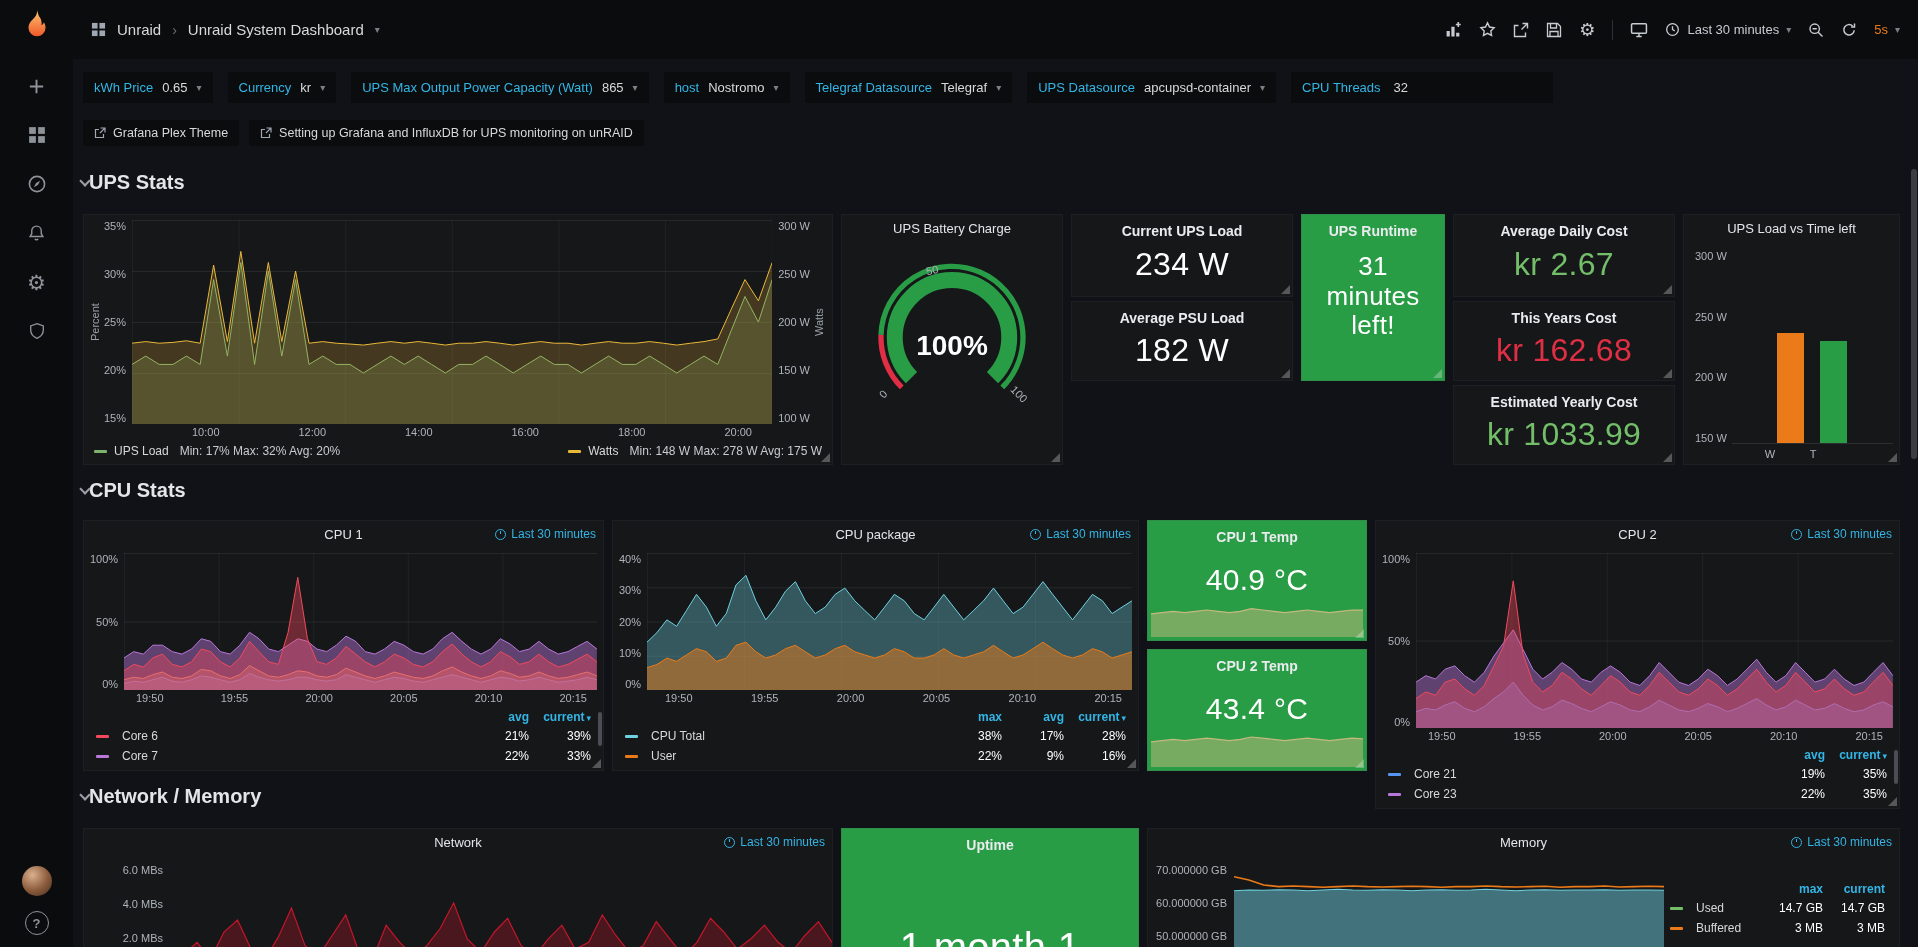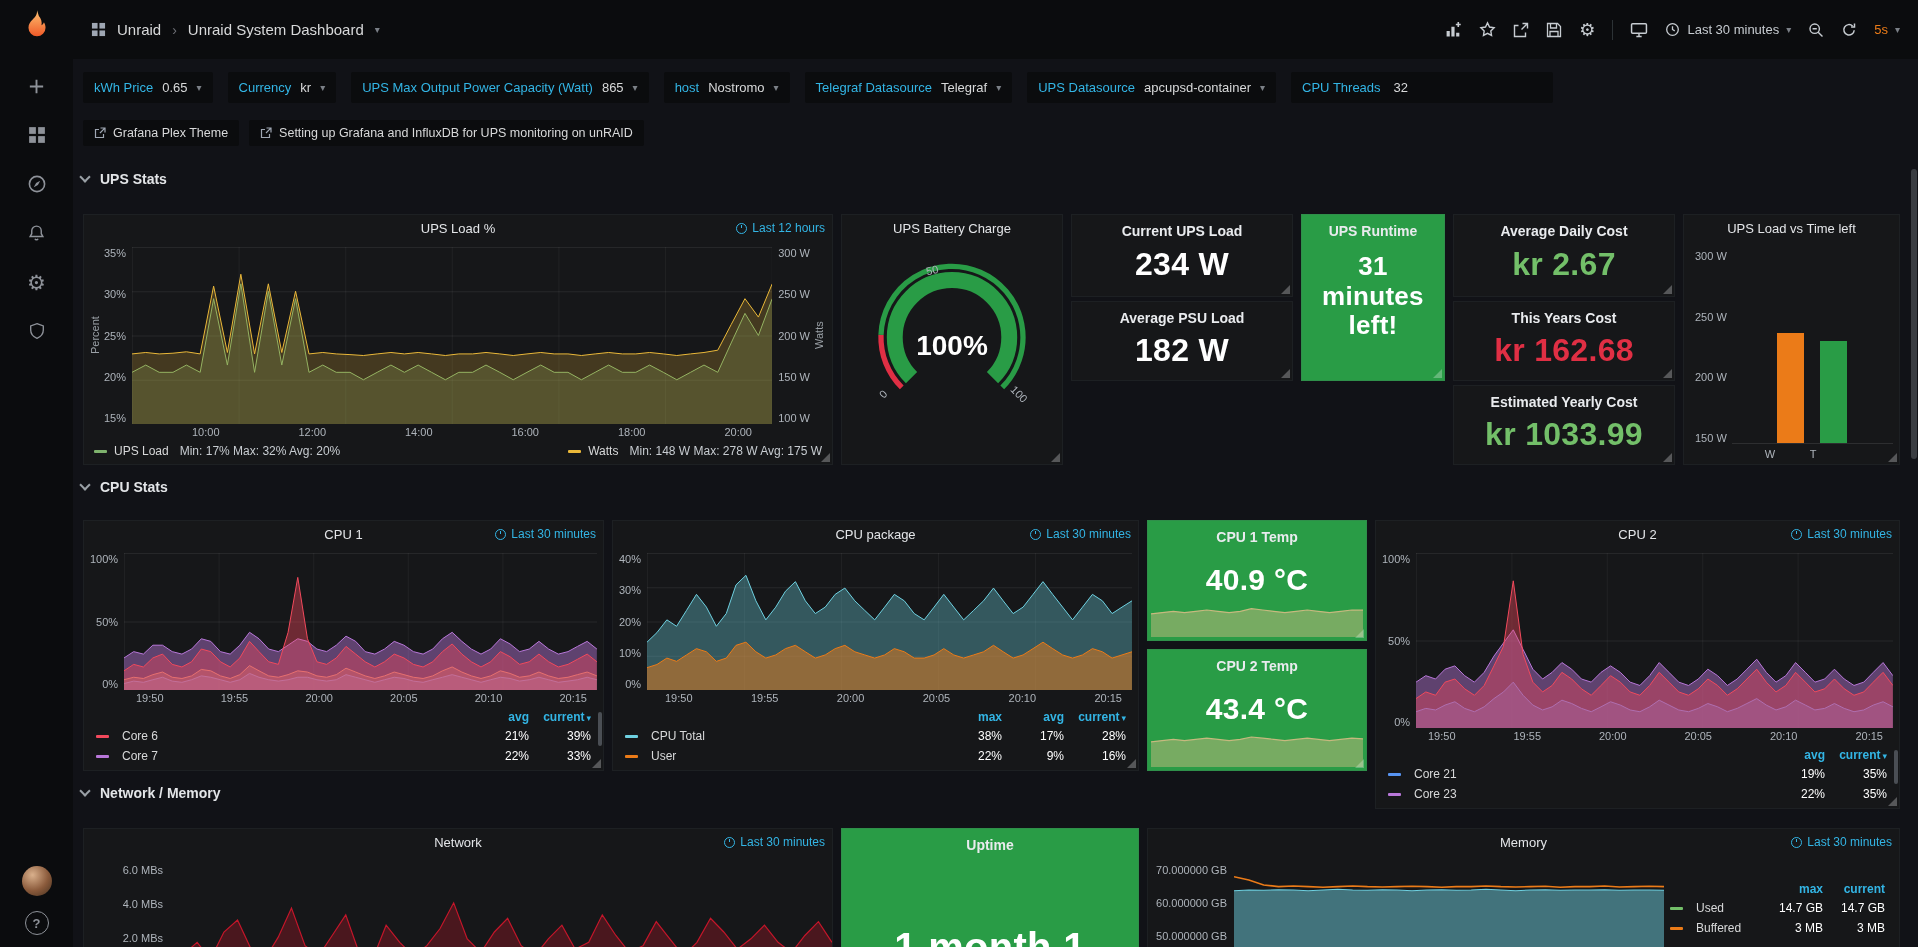--- a/index.html
+++ b/index.html
@@ -24,21 +24,21 @@
 .divider{width:1px;height:20px;background:#2c3235}
 
 .dash{position:absolute;left:73px;top:59px;right:0;bottom:0;background:#111217;overflow:hidden}
 .submenu{position:absolute;left:10px;top:13px;display:flex;gap:15px;align-items:center}
 .vpill{display:flex;align-items:center;background:#0b0c0e;border-radius:2px;height:31px;padding:0 11px;gap:9px;font-size:13px;cursor:pointer}
 .vlabel{color:#33b5e5;font-weight:500;white-space:nowrap}
 .vvalue{color:#d8d9da;white-space:nowrap}
 .vinput{background:#0b0c0e;border:0;color:#d8d9da;font-size:13px;width:152px;height:29px;padding:0 4px;outline:none}
 .links-row{position:absolute;left:10px;top:61px;display:flex;gap:10px}
 .dlink{display:flex;align-items:center;gap:7px;background:#0b0c0e;border-radius:2px;padding:6px 11px;font-size:12.5px;color:#d8d9da;cursor:pointer;border:0}
-.sech{position: absolute;display:flex;align-items:center;gap:11px;font-size:14px;font-weight:700;color:#e3e5e8;cursor:pointer;background:none;border:0}
+.sech{position: absolute;display:flex;align-items:center;font-size:20px;font-weight:700;color:#e3e5e8;cursor:pointer;background:none;border:0}
 .chev{width:8px;height:8px;border-right:2px solid #9aa0a6;border-bottom:2px solid #9aa0a6;transform:rotate(45deg);margin-top:-4px}
 
 .panel{position:absolute;background:#161719;border:1px solid #1d2023;display:flex;flex-direction:column}
 .greenp{border-color:#2f8f4a}
 .ph{height:27px;display:flex;align-items:center;justify-content:center;position:relative;flex:none}
 .ph-title{font-size:13px;font-weight:500;color:#e3e5e8;cursor:pointer}
 .tbadge{position:absolute;right:7px;top:6px;display:flex;align-items:center;gap:5px;color:#33b5e5;font-size:12px;cursor:pointer}
 .clk{width:11px;height:11px;border:1.4px solid currentColor;border-radius:50%;position:relative;display:inline-block}
 .clk::after{content:"";position:absolute;left:3.4px;top:1.2px;width:1.4px;height:3.6px;background:currentColor}
 .rsz{position:absolute;right:2px;bottom:2px;width:0;height:0;border-bottom:9px solid rgba(255,255,255,.28);border-left:9px solid transparent;cursor:nwse-resize}
@@ -63,21 +63,21 @@
 .lt{position:relative;padding:1px 12px 4px;font-size:12px;flex:none}
 .lt-h{display:flex;justify-content:flex-end;color:#33b5e5;font-weight:700;height:18px;align-items:center}
 .lt-hc{width:62px;text-align:right;cursor:pointer;color:#33b5e5}
 .lt-caret{color:#33b5e5;font-size:9px;margin-left:2px}
 .lt-r{display:flex;align-items:center;height:20px}
 .lt-n{flex:1;display:flex;align-items:center;gap:13px;color:#d8d9da;cursor:pointer}
 .lt-v{width:62px;text-align:right;color:#ffffff}
 .lsb{position:absolute;right:1px;top:5px;width:4px;height:34px;border-radius:2px;background:#4a4e54;cursor:pointer}
 
 .stat-title{font-size:14px;font-weight:600;color:#e9ebee;text-align:center;margin-top:8px;flex:none}
-.stat-value{flex:1;display:flex;align-items:center;justify-content:center;font-size:32px;font-weight:700;color:#fff;letter-spacing:.3px;text-align:center;padding-bottom:6px}
+.stat-value{flex:1;display:flex;align-items:center;justify-content:center;font-size:32px;font-weight:400;color:#fff;letter-spacing:.3px;text-align:center;padding-bottom:6px}
 .sv-kwh{font-size:34px}
 .sv-runtime{font-size:26px;line-height:1.15;padding:0 14px 26px}
 .sv-temp{font-size:30px;padding-bottom:26px}
 .sv-uptime{font-size:40px}
 .spark{position:absolute;left:3px;right:3px;bottom:3px;height:36px}
 
 .gaugewrap{flex:1;position:relative}
 .gaugewrap svg{position:absolute;left:50%;transform:translateX(-50%);top:6px;width:212px;height:170px}
 .gtick{position:absolute;font-size:11px;color:#aeb4bb}
 .gvalue{position:absolute;left:0;right:0;top:88px;text-align:center;font-size:28px;font-weight:700;color:#fff}
@@ -293,27 +293,20 @@
   <button class="sech" style="left:8px;top:420px">
     <i class="chev"></i>
     <span>CPU Stats</span>
   </button>
   <button class="sech" style="left:8px;top:726px">
     <i class="chev"></i>
     <span>Network / Memory</span>
   </button>
 
   <div class="panel" style="left:10px;top:155px;width:750px;height:251px">
-    <div class="ph">
-      <span class="ph-title">UPS Load %</span>
-      <span class="tbadge">
-        <i class="clk"></i>
-        <span>Last 12 hours</span>
-      </span>
-    </div>
     <div class="ts">
       <span class="axlab">Percent</span>
       <div class="yax">
         <span>35%</span>
         <span>30%</span>
         <span>25%</span>
         <span>20%</span>
         <span>15%</span>
       </div>
       <div class="plot g-ups">

